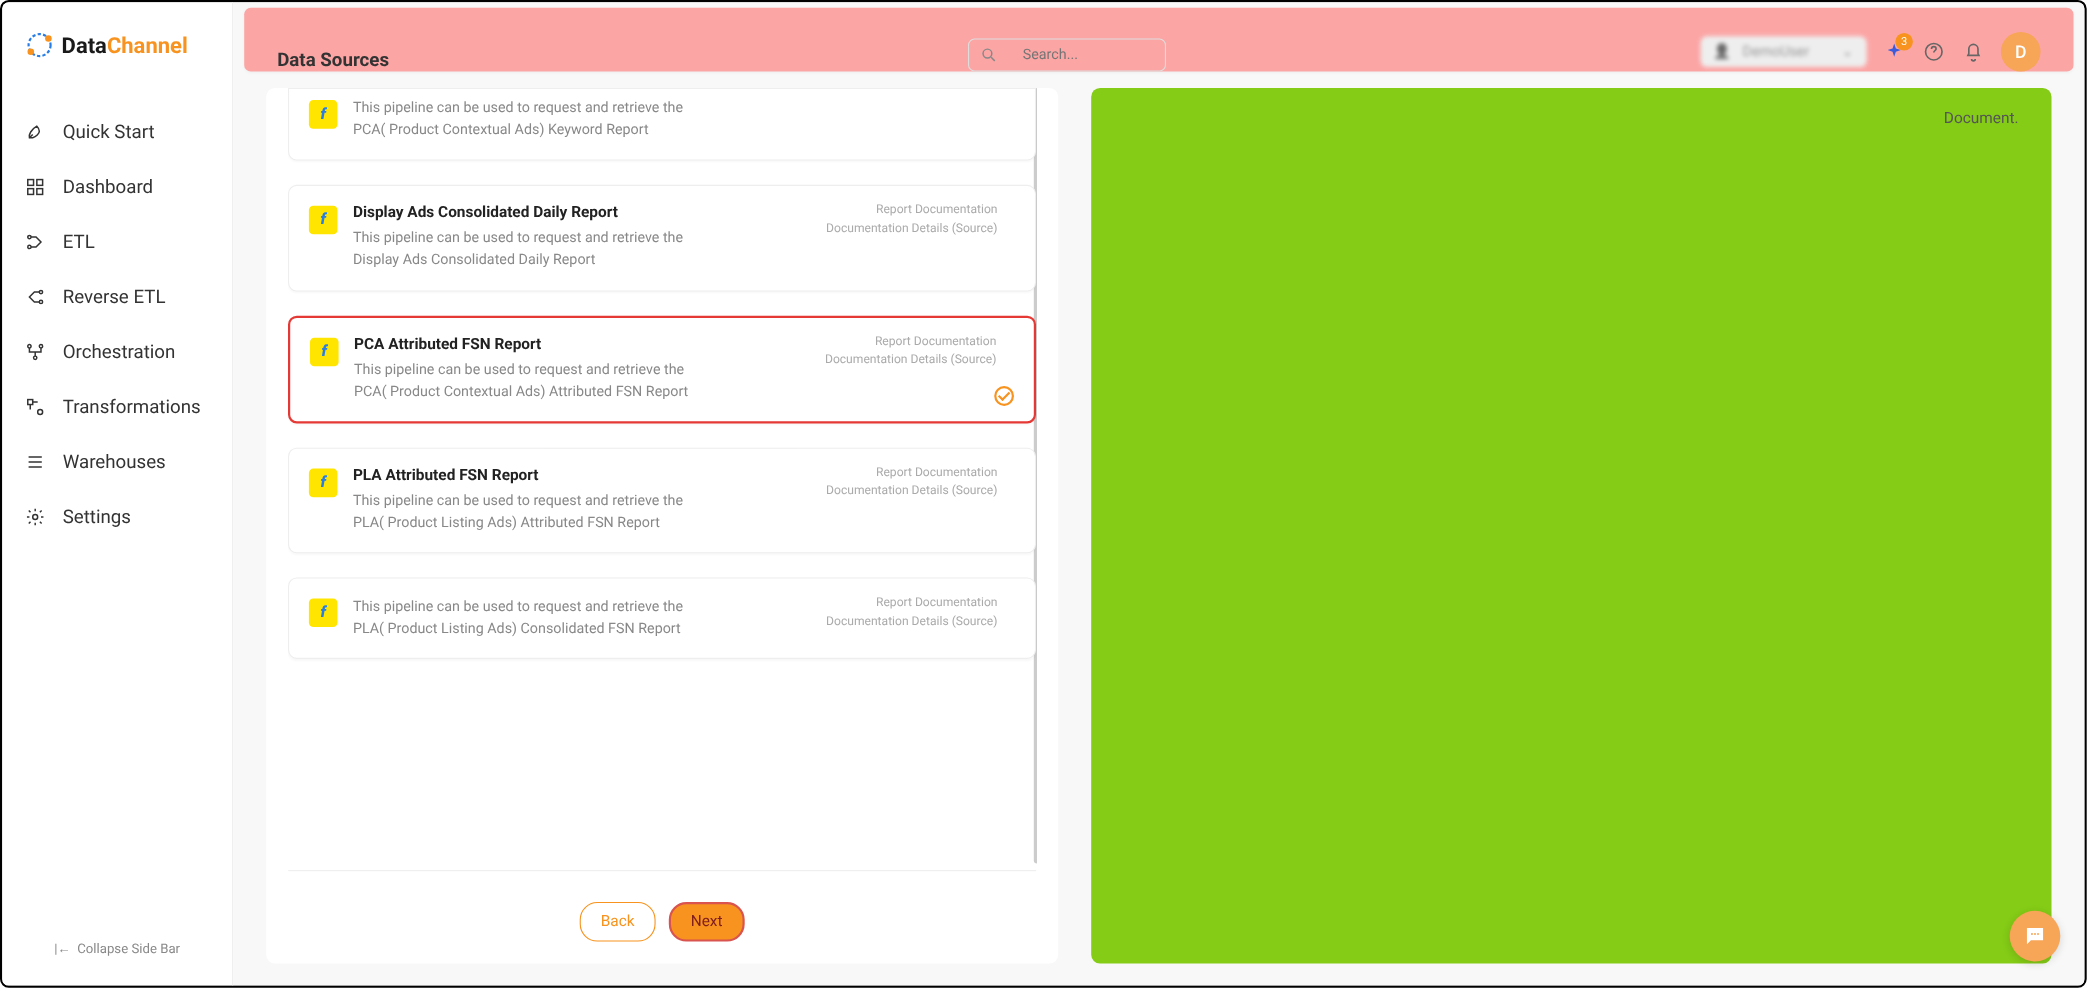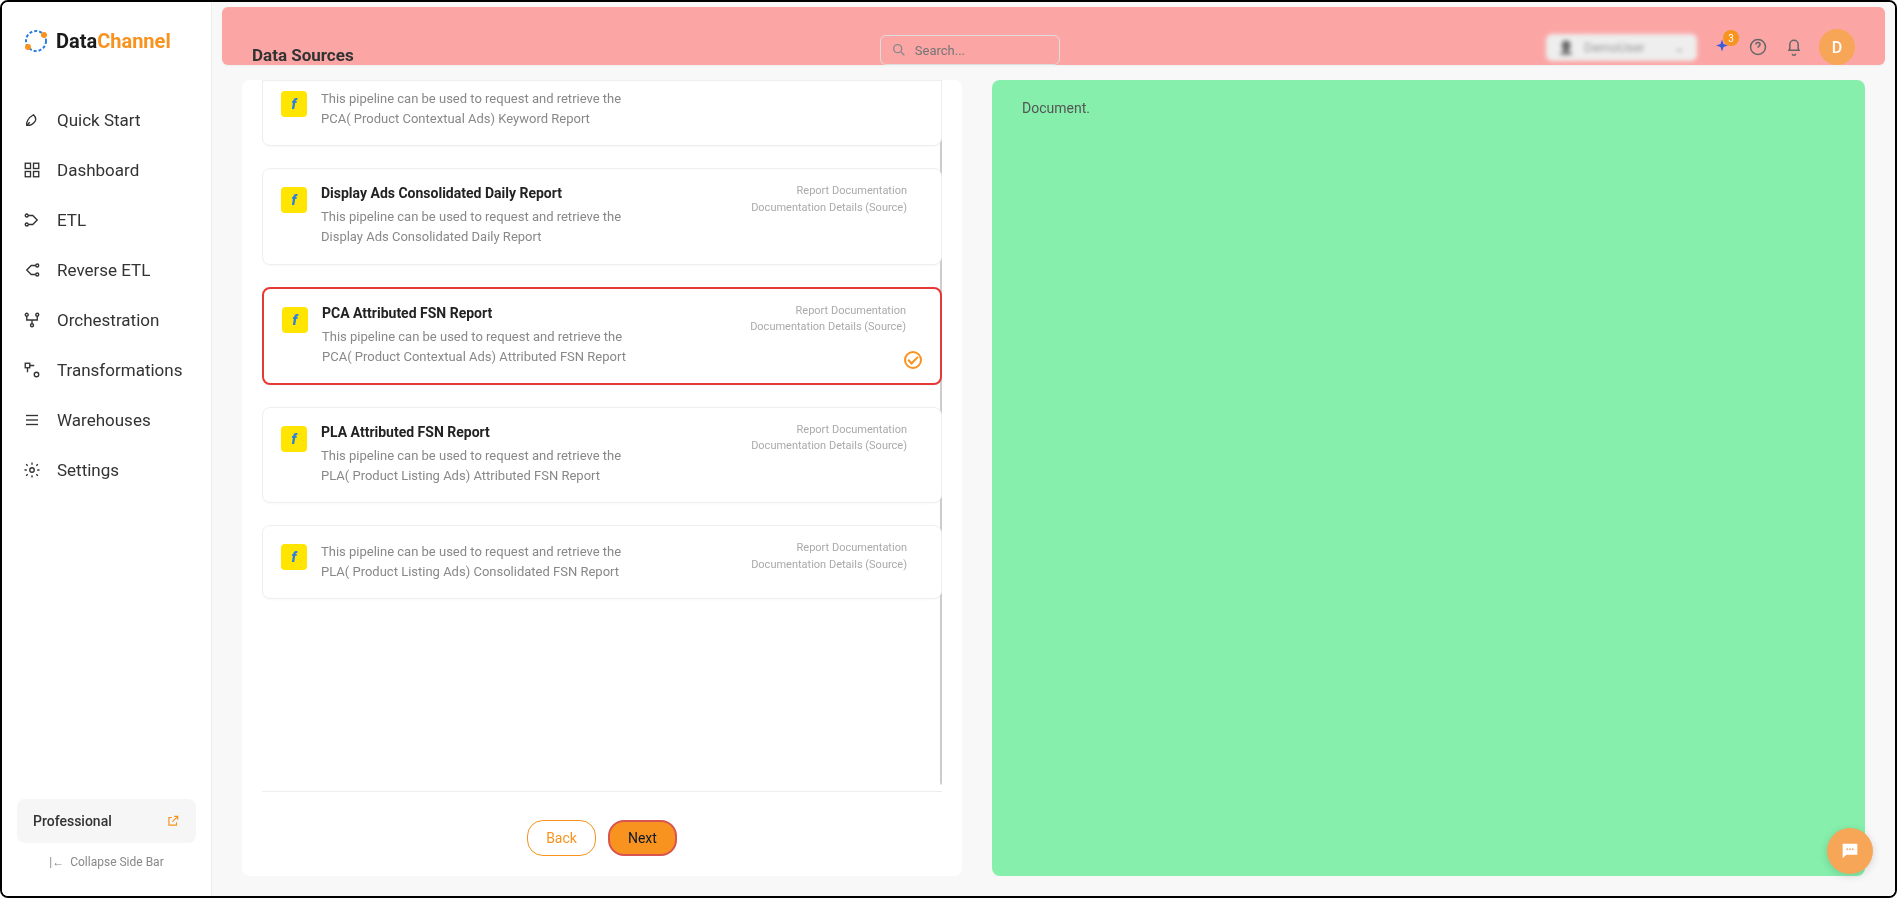--- a/index.html
+++ b/index.html
@@ -15,51 +15,51 @@
   .nav-item .icon { width: 20px; height: 20px; display: flex; align-items: center; justify-content: center; }
   .sidebar-footer { padding: 15px; }
   .plan-badge { background: #f6f6f6; border-radius: 8px; padding: 14px 16px; display: flex; align-items: center; justify-content: space-between; color: #333; font-size: 14px; font-weight: 500; cursor: pointer; }
   .plan-badge .ext { color: #f7931e; }
   .collapse-link { text-align: center; padding: 12px; font-size: 12px; color: #888; cursor: pointer; display: flex; align-items: center; justify-content: center; gap: 6px; }
 
   .main { flex: 1; display: flex; flex-direction: column; background: #f8f8f8; }
   .topbar { height: 58px; background: #fca5a5; display: flex; align-items: flex-end; padding: 0 30px; gap: 20px; box-shadow: 0 1px 3px rgba(0,0,0,0.04); margin:5px 10px; border-radius:6px;}
   .page-title { font-size: 17px; font-weight: 700; color: #333; flex: 0 0 auto; margin-right: 40px; }
   .search-wrap { display:flex; justify-content:center; flex:1; }
-  .search-box { width: 180px; height: 30px; border: 1px solid #ddd; border-radius: 6px; display: flex; align-items: center; padding: 0 10px; gap: 8px; }
+  .search-box { width: 180px; height: 30px; border: 1px solid #ddd; border-radius: 6px; display: flex; align-items: center; padding: 0 10px; gap: 23px; }
   .search-box input { border: none; outline: none; font-size: 13px; flex: 1; color: #555; background: transparent; }
   .topbar-right { display: flex; align-items: center; gap: 14px; }
   .user-select { background: #eee; border-radius: 6px; padding: 6px 12px; display: flex; align-items: center; gap: 10px; color: #999; font-size: 13px; cursor:pointer; filter: blur(2px) grayscale(1);}
   .user-select .chev { filter:none; }
   .icon-btn { width: 22px; height: 22px; display: flex; align-items: center; justify-content: center; color: #666; cursor: pointer; position: relative; }
   .badge-count { position: absolute; top: -6px; right: -6px; background: #f7931e; color: #fff; border-radius: 50%; width: 16px; height: 16px; font-size: 10px; display: flex; align-items: center; justify-content: center; }
   .avatar { width: 36px; height: 36px; border-radius: 50%; background: #f7a556; color: #fff; display: flex; align-items: center; justify-content: center; font-size: 16px; font-weight: 500; cursor: pointer; }
 
   .content { flex: 1; display: flex; overflow: hidden; padding: 10px 30px 20px 30px; gap: 30px; }
   .list-col { flex: 0 0 720px; background: #fff; border-radius: 8px; padding: 0 20px 20px 20px; display:flex; flex-direction:column; overflow:hidden;}
   .list-scroll { flex:1; overflow-y: hidden; position:relative; }
   .scrollbar-fake { position:absolute; right:-4px; top:0; bottom:0; width:6px; background:#ccc; border-radius:3px;}
-  .side-col { flex: 1; background: #86efac; border-radius: 8px; padding: 20px 30px; font-size: 14px; color: #555;}
+  .side-col { flex: 1; background: #84cc16; border-radius: 8px; padding: 20px 30px; font-size: 14px; color: #555; text-align: right;}
 
   .report-card { border: 1px solid #eee; border-radius: 8px; padding: 16px 18px; margin-bottom: 22px; display: flex; gap: 14px; position: relative; background:#fff; box-shadow:0 1px 2px rgba(0,0,0,0.03);}
   .report-card.selected { border: 2px solid #e53935; }
   .report-card.partial { border-radius: 0 0 8px 8px; padding-top: 8px;}
   .report-icon { width: 26px; height: 26px; background: #ffe500; border-radius: 4px; display:flex; align-items:center; justify-content:center; color:#287ee6; font-weight:900; font-size:14px; font-style:italic; margin-top:2px;}
   .report-body { flex: 1; }
   .report-title { font-size: 14px; font-weight: 700; color: #222; margin-bottom: 6px; }
   .report-desc { font-size: 13px; color: #888; line-height: 1.55; max-width: 310px;}
   .doc-links { position: absolute; top: 14px; right: 34px; text-align: right; font-size: 11px; color: #aaa; line-height: 1.5;}
   .doc-links span{ display:block; cursor:pointer;}
   .check-mark { position: absolute; bottom: 14px; right: 18px; width: 18px; height: 18px; border: 2px solid #f7931e; border-radius: 50%; display:flex; align-items:center; justify-content:center; }
   .check-mark::after{ content:''; width:8px; height:4px; border-left:2px solid #f7931e; border-bottom:2px solid #f7931e; transform: rotate(-45deg); margin-top:-2px;}
 
   .pager { display:flex; justify-content:center; gap:12px; padding-top:28px; border-top:1px solid #eee; margin-top:6px;}
   .btn { padding: 8px 18px; border-radius: 16px; font-size: 14px; cursor: pointer; }
   .btn-outline { border: 1px solid #f7931e; color: #f7931e; background:#fff; }
-  .btn-primary { background: #f7931e; color: #0f172a; border: 2px solid #d9534f; }
+  .btn-primary { background: #f7931e; color: #7f1d1d; border: 2px solid #d9534f; }
 
   .chat-bubble { position: absolute; bottom: 22px; right: 22px; width: 46px; height: 46px; border-radius: 50%; background: #f7a556; display:flex; align-items:center; justify-content:center; color:#fff; cursor:pointer; box-shadow:0 2px 8px rgba(0,0,0,0.15); z-index:10;}
 
   svg { display:block; }
 </style>
 </head>
 <body>
 
 <div class="app">
   <aside class="sidebar">
@@ -149,28 +149,20 @@
           <span class="icon">
             <svg width="18" height="18" viewBox="0 0 24 24" fill="none" stroke="#333" stroke-width="1.8">
               <circle cx="12" cy="12" r="3"></circle>
               <path d="M12 2v3M12 19v3M4.2 4.2l2.1 2.1M17.7 17.7l2.1 2.1M2 12h3M19 12h3M4.2 19.8l2.1-2.1M17.7 6.3l2.1-2.1"></path>
             </svg>
           </span>
           <span>Settings</span>
         </div>
     </nav>
     <div class="sidebar-footer">
-      <div class="plan-badge">
-        <span>Professional</span>
-        <span class="ext">
-            <svg width="14" height="14" viewBox="0 0 24 24" fill="none" stroke="#f7931e" stroke-width="2">
-              <path d="M14 4h6v6M20 4l-9 9M18 14v5H5V6h5"></path>
-            </svg>
-          </span>
-      </div>
       <div class="collapse-link">
         <span>|←</span>
         <span>Collapse Side Bar</span>
       </div>
     </div>
   </aside>
 
   <main class="main">
     <div class="topbar">
       <div class="page-title">Data Sources</div>

